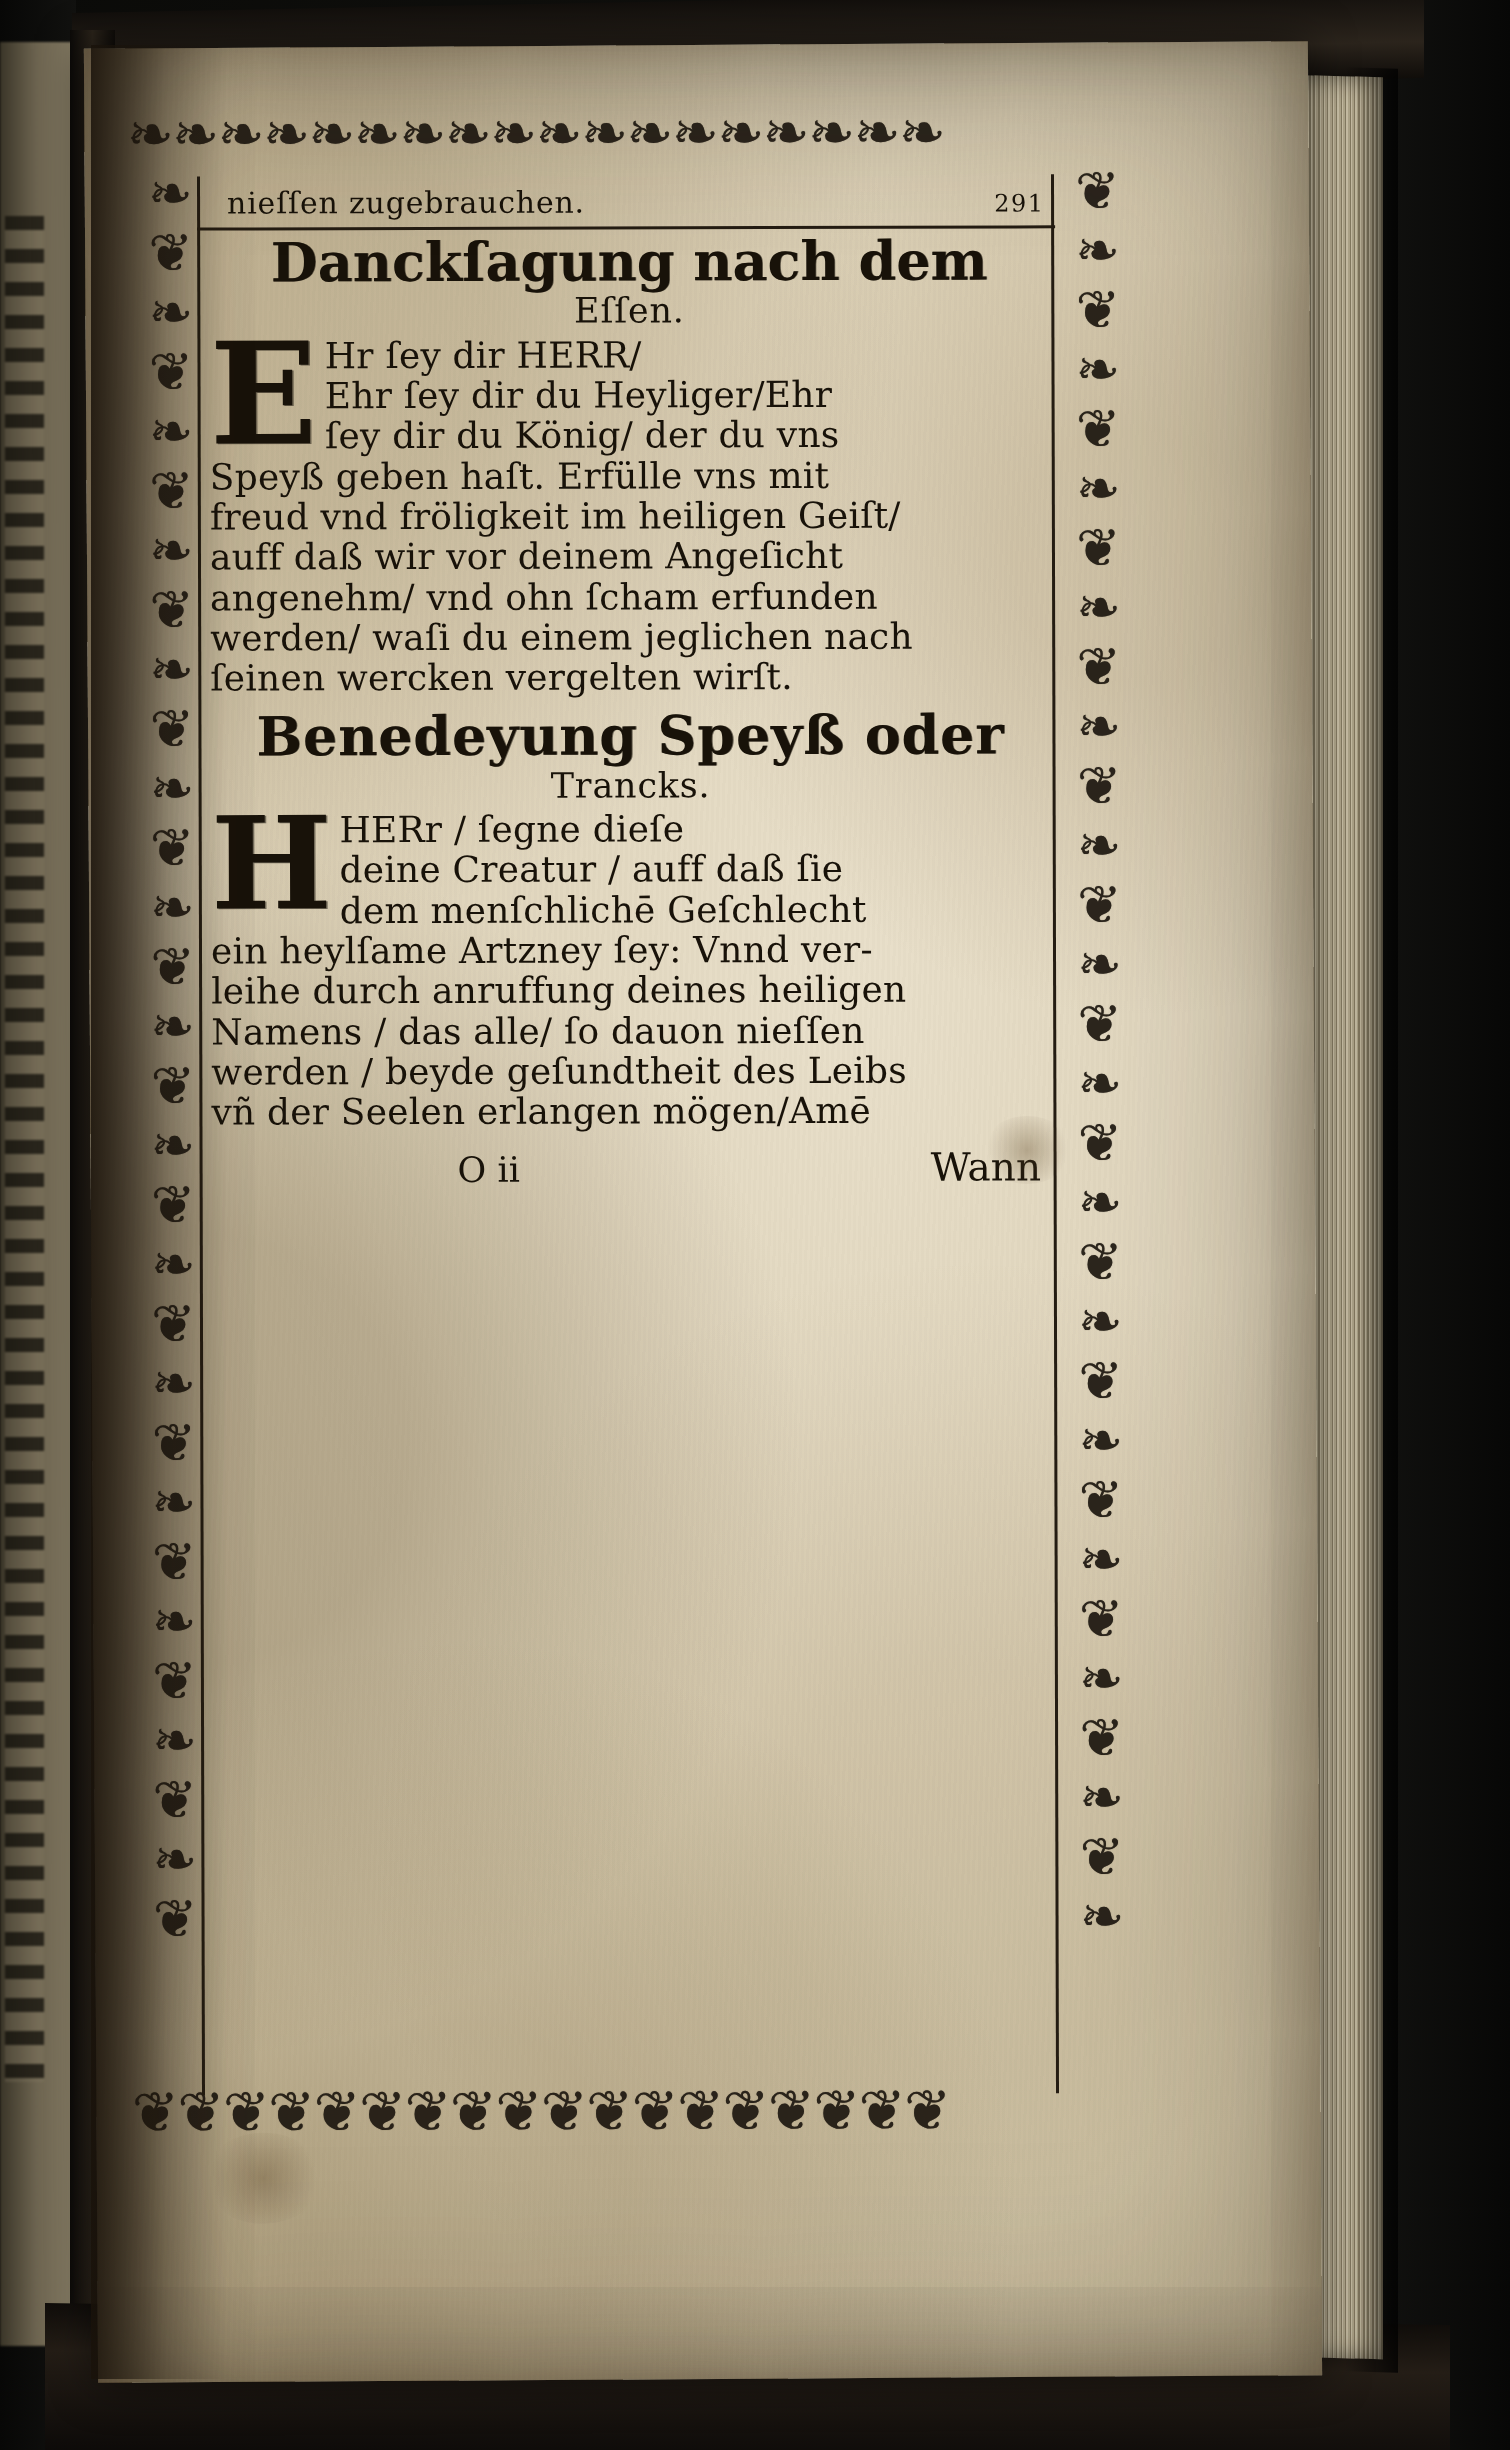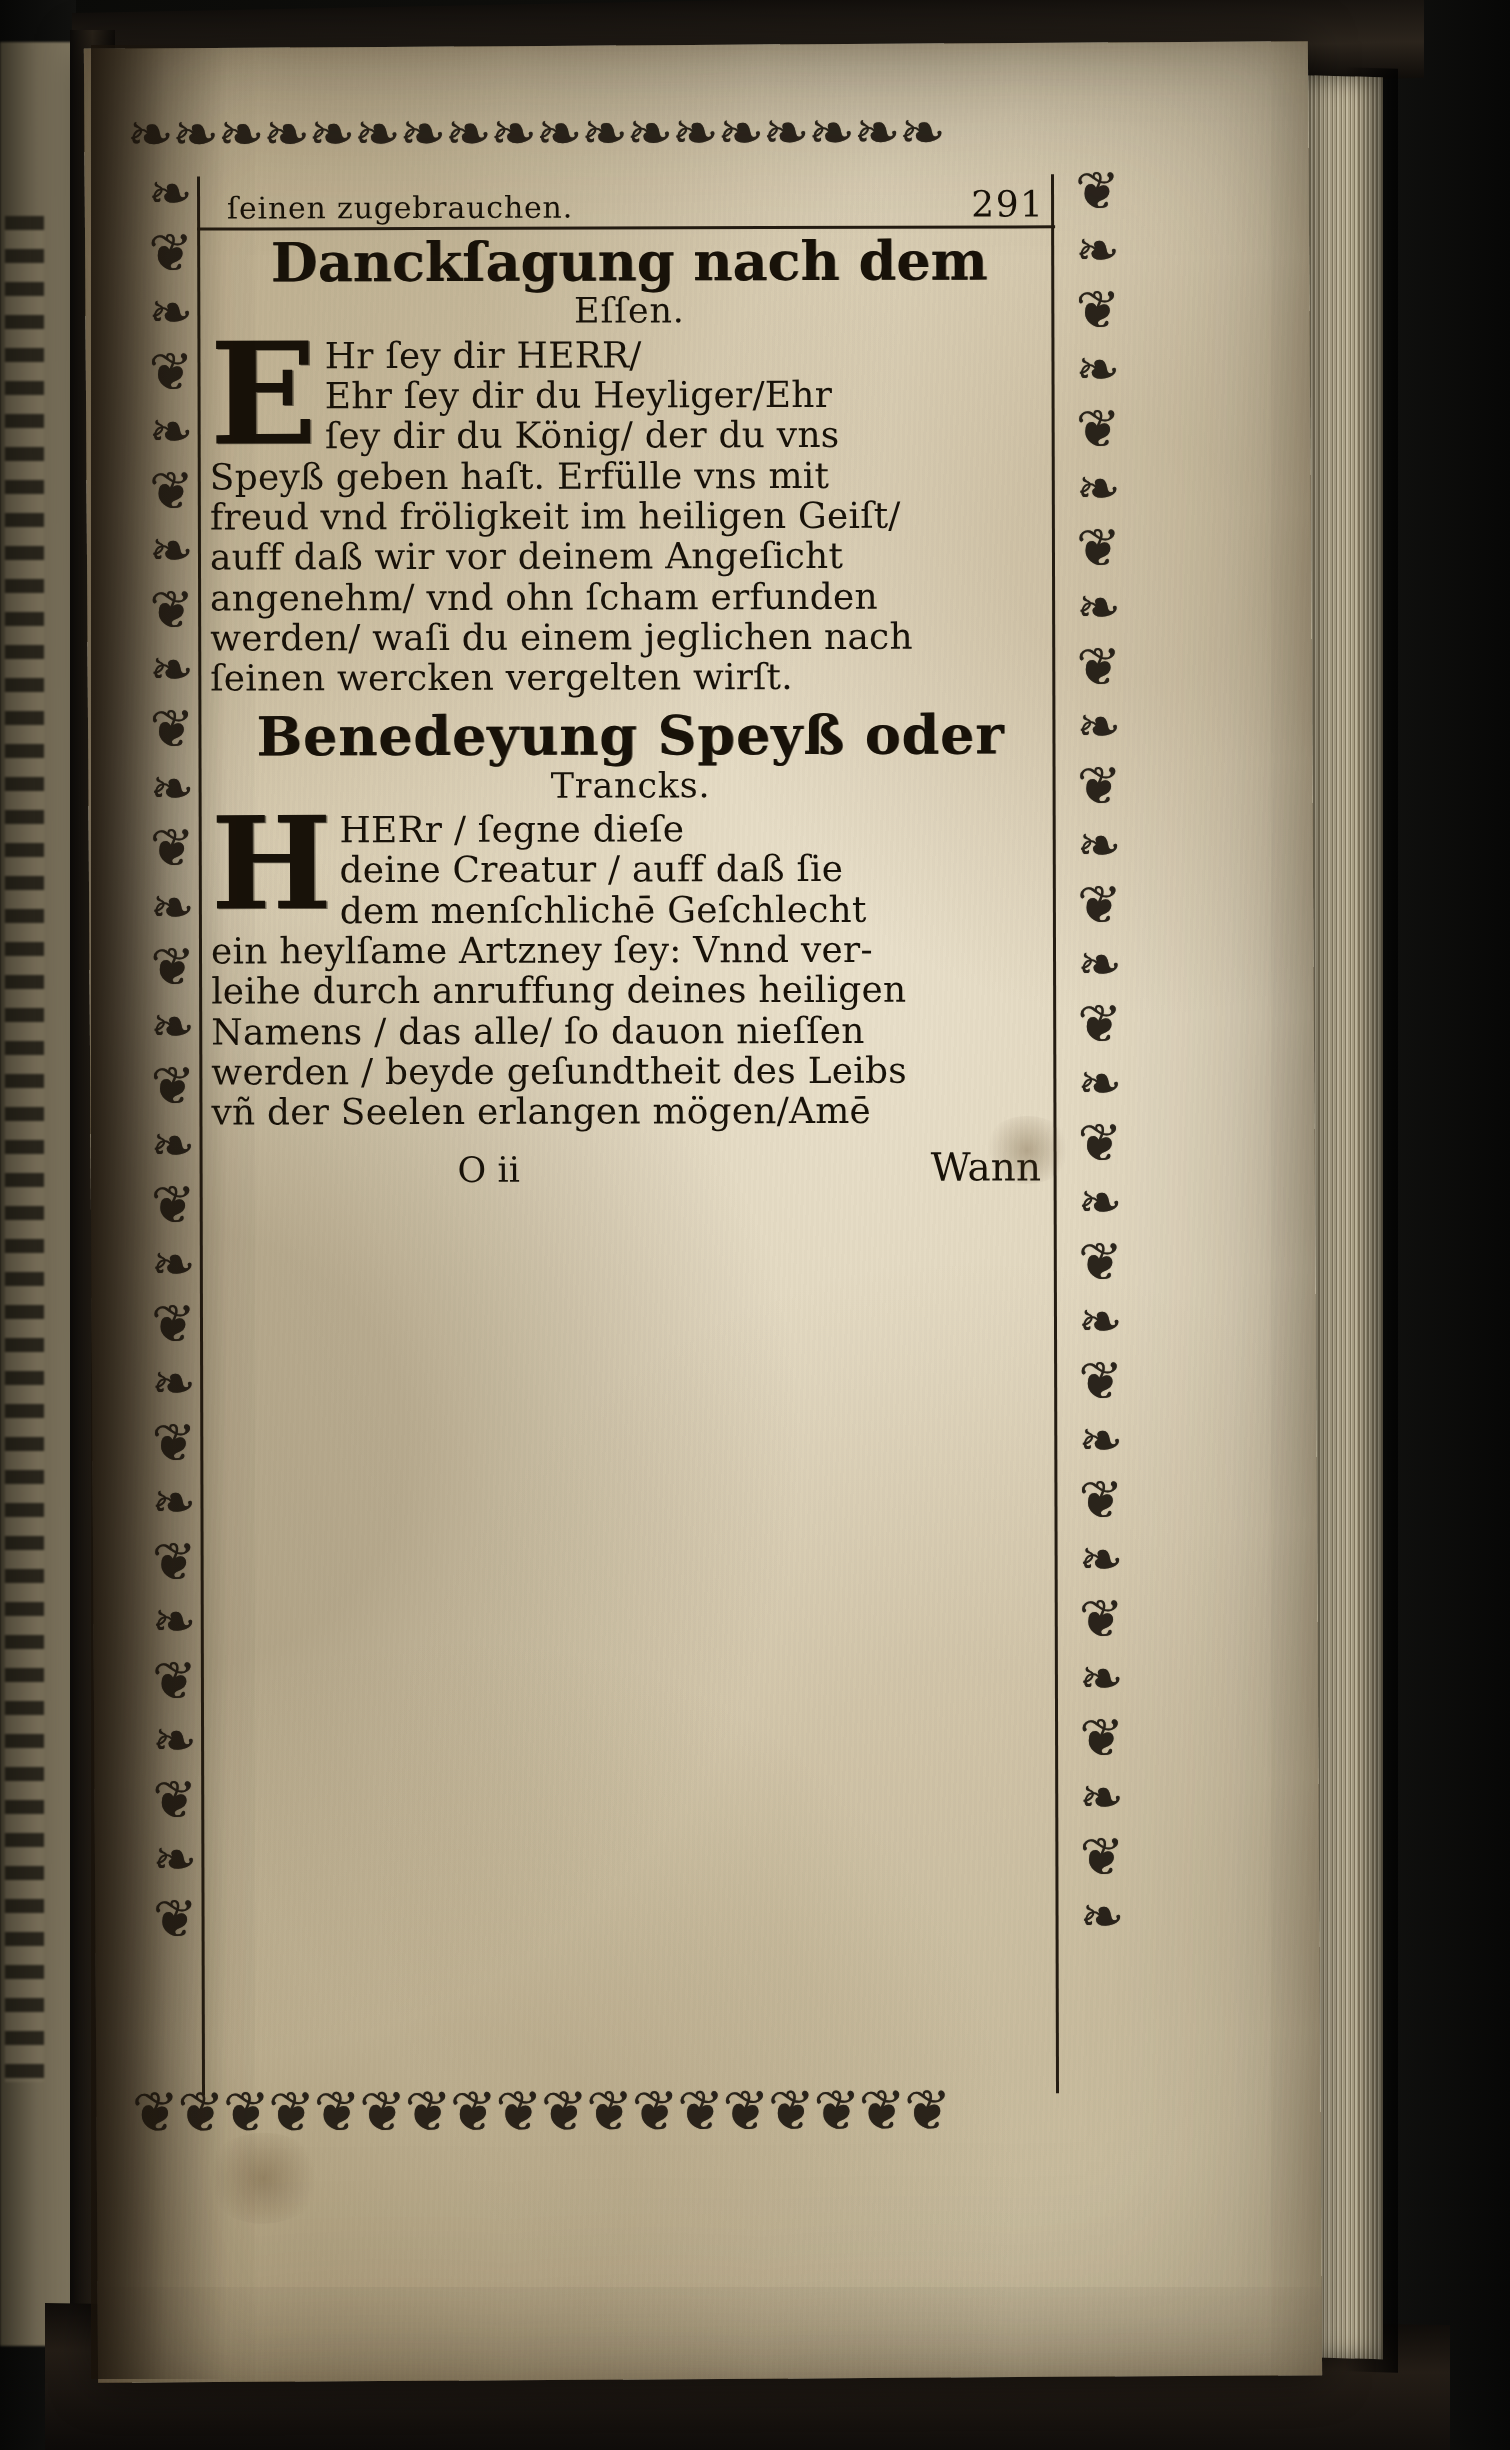--- a/index.html
+++ b/index.html
@@ -213,21 +213,21 @@
 
   .running-head {
     display: flex;
     justify-content: space-between;
     align-items: baseline;
     font-size: 30px;
     letter-spacing: 0.8px;
     padding: 0 7.6px 0 21px;
     height: 39px;
   }
-  .running-head .folio { font-size: 36px; letter-spacing: 1.5px; }
+  .running-head .folio { font-size: 24px; letter-spacing: 1.5px; }
 
   .heading {
     text-align: center;
     font-size: 54px;
     line-height: 1.02;
     font-weight: 700;
     letter-spacing: 0px;
     margin-top: 4.5px;
     text-shadow: 0.8px 0 0 rgba(24,18,9,.55);
   }
@@ -325,21 +325,21 @@
       <div class="orn-band orn-left">❧❦❧❦❧❦❧❦❧❦❧❦❧❦❧❦❧❦❧❦❧❦❧❦❧❦❧❦❧❦</div>
       <div class="orn-band orn-right">❦❧❦❧❦❧❦❧❦❧❦❧❦❧❦❧❦❧❦❧❦❧❦❧❦❧❦❧❦❧</div>
 
       <div class="rule rule-v-left"></div>
       <div class="rule rule-v-right"></div>
       <div class="rule rule-h-top"></div>
 
       <div class="textblock">
 
         <div class="running-head">
-          <span>ſeinen zugebrauchen.</span>
+          <span>nieſſen zugebrauchen.</span>
           <span class="folio">291</span>
         </div>
 
         <div class="block">
           <div class="heading">Danckſagung nach dem</div>
           <div class="subheading">Eſſen.</div>
           <p class="para">
             <span class="dropcap">E</span>
             <span class="ln">Hr ſey dir HERR/</span>
             <span class="ln">Ehr ſey dir du Heyliger/Ehr</span>

